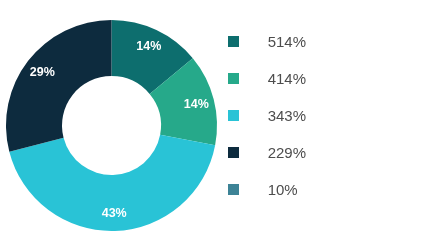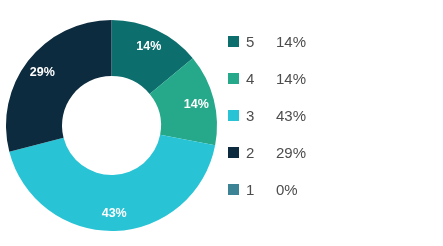--- a/index.html
+++ b/index.html
@@ -12,20 +12,21 @@
     width: 443px;
     height: 246px;
     font-family: "Liberation Sans", sans-serif;
     overflow: hidden;
   }
   #page {
     position: relative;
     width: 443px;
     height: 246px;
     background: #ffffff;
+    text-align: right;
   }
   
   #donut-wrap {
     position: absolute;
     left: 0px;
     top: 0px;
     width: 230px;
     height: 246px;
   }
   #donut-svg {

